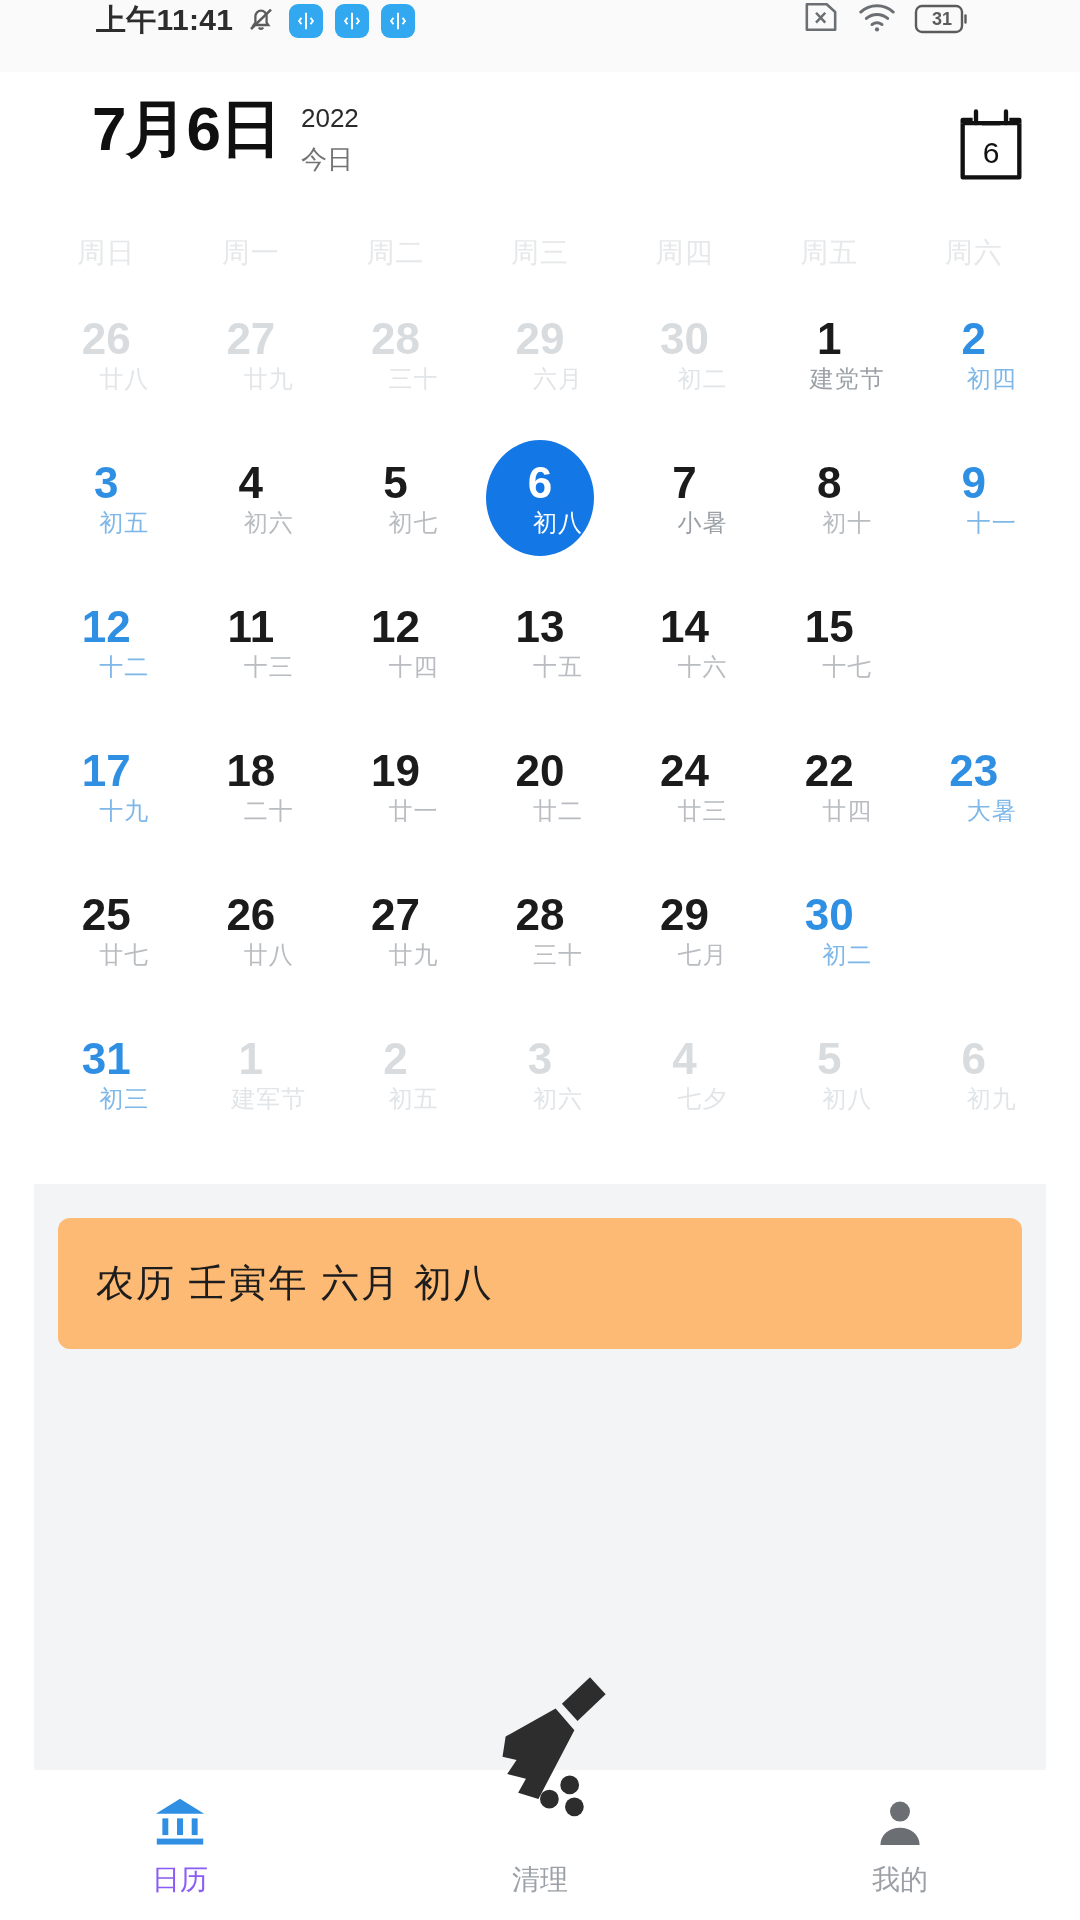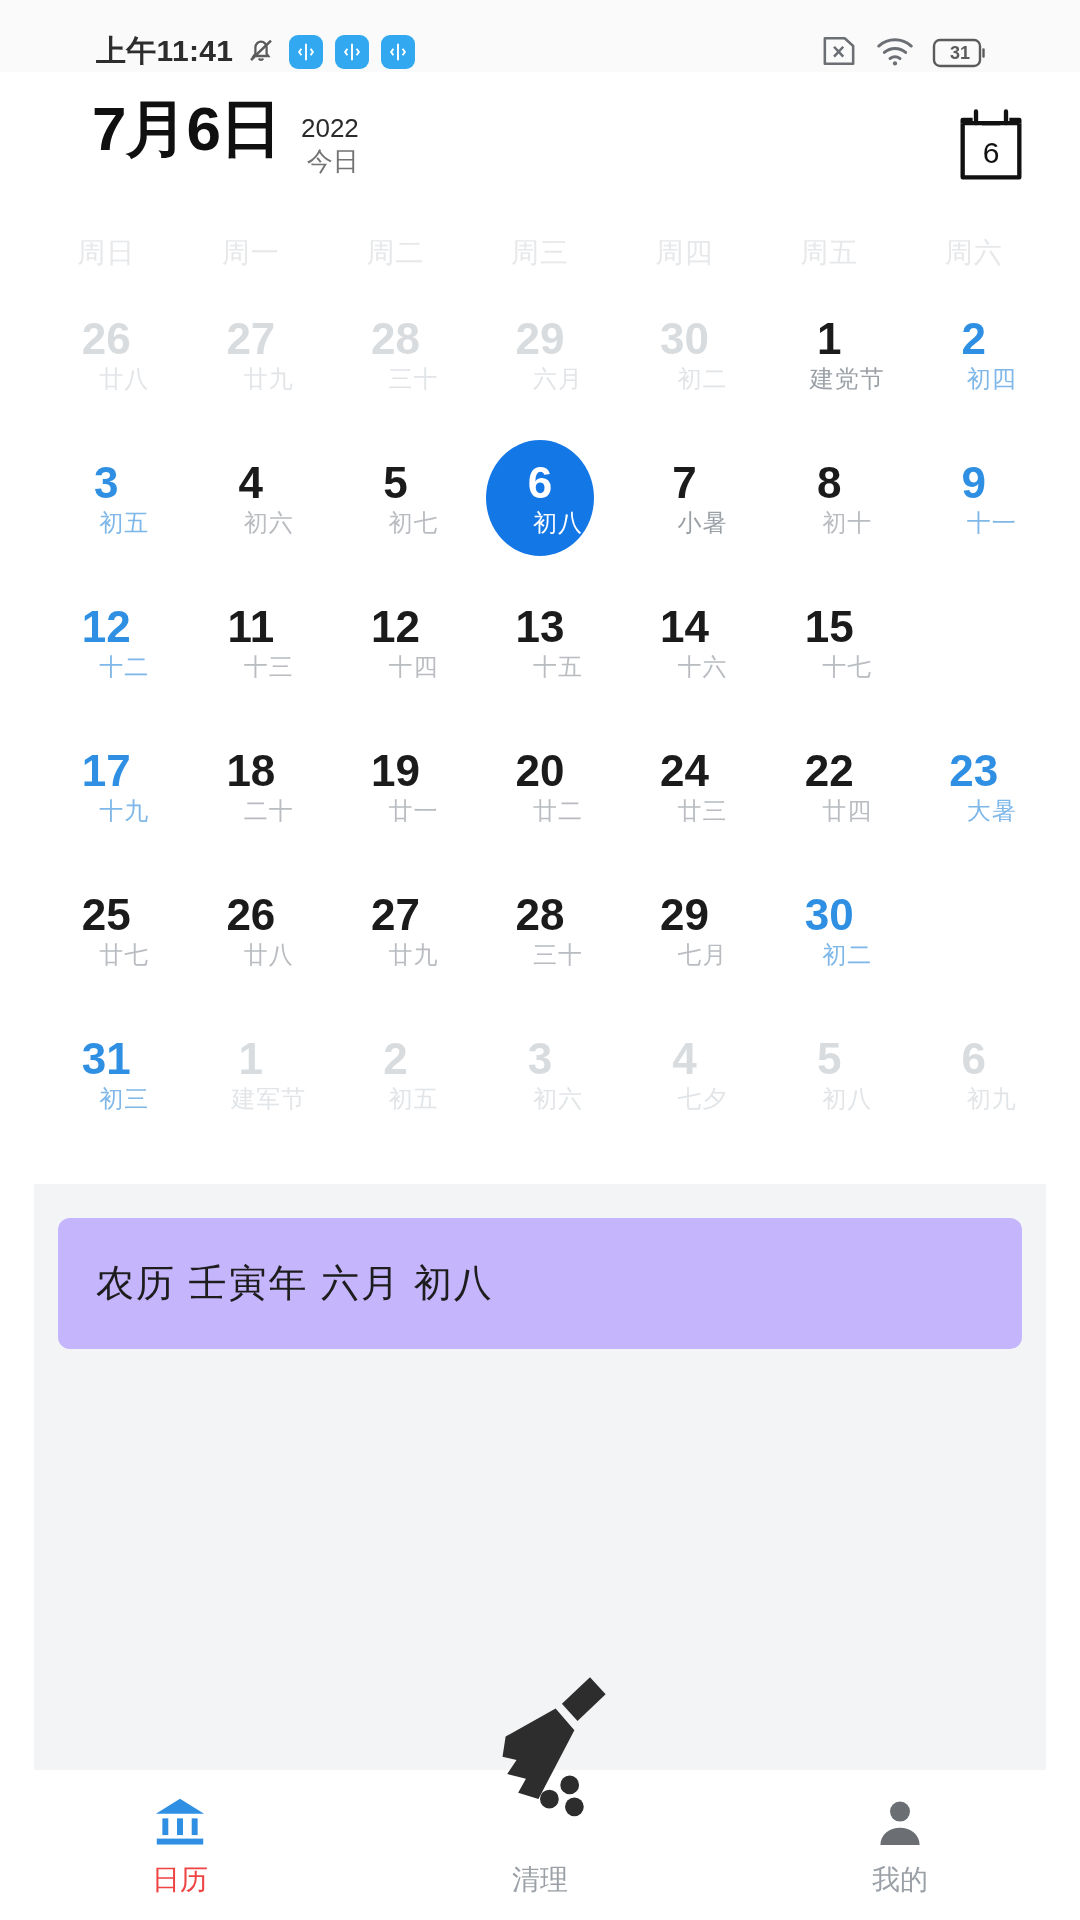--- a/index.html
+++ b/index.html
@@ -12,22 +12,22 @@
   #screen {
     position:relative;
     width:1080px; height:1920px;
     background:#ffffff;
     display:flex; flex-direction:column;
   }
 
   
   .statusbar {
     height:72px;
-    display:flex; align-items:flex-end;
-    padding:0 34px 0 96px;
+    display:flex; align-items:flex-start;
+    padding:0 52px 0 96px;
     background:#fafafa;
     flex:none;
   }
   .sb-left { display:flex; align-items:center; gap:12px; }
   .sb-time {
     font-size:30px; font-weight:600; color:#2d2d2d;
     letter-spacing:0.3px;
   }
   .sb-right { margin-left:auto; display:flex; align-items:center; gap:16px; padding-right:58px;}
   .sb-icon { display:block; }
@@ -47,22 +47,22 @@
     display:flex; align-items:flex-start;
     padding:26px 52px 10px 92px;
     flex:none;
   }
   .hdr-date {
     font-size:62px; font-weight:bold; color:#101010;
     line-height:1; letter-spacing:-1px;
     white-space:nowrap;
   }
   .hdr-sub {
-    margin-left:20px; margin-top:16px;
-    display:flex; flex-direction:column; gap:4px;align-items:flex-end;
+    margin-left:20px; margin-top:6px;
+    display:flex; flex-direction:column; gap:12px;
   }
   .hdr-year { font-size:26px; color:#2b2b2b; line-height:1.1; }
   .hdr-today { font-size:26px; color:#737373; line-height:1.1; }
   .hdr-spacer { flex:1; }
   .cal-chip { margin-top:6px; }
 
   
   .calendar { padding:0 34px; flex:none; }
   .weekrow, .daterow { display:grid; grid-template-columns:repeat(7,1fr); }
   .weekrow { margin:36px 0 18px; }
@@ -107,21 +107,21 @@
   .panel-wrap {
     margin:30px 34px 0;
     background:#f3f4f5;
     flex:1;
     display:flex; flex-direction:column;
     padding:34px 0 0;
     min-height:0;
   }
   .lunar-card {
     margin:0 24px;
-    background:#c4b5fd;
+    background:#fdba74;
     border-radius:12px;
     padding:40px 38px;
   }
   .lunar-text {
     font-size:38px; color:#1d1d1d; letter-spacing:2px;
   }
 
   
   .bottomnav {
     position:absolute; left:0; right:0; bottom:0;
@@ -129,21 +129,21 @@
     background:#ffffff;
     display:grid; grid-template-columns:repeat(3,1fr);
     align-items:center;
     flex:none;
   }
   .navitem {
     display:flex; flex-direction:column;
     align-items:center; justify-content:center; gap:12px;
   }
   .nav-label { font-size:28px; color:#9aa0a6; }
-  .navitem.active .nav-label { color:#ef4444; }
+  .navitem.active .nav-label { color:#8b5cf6; }
   .nav-icon { height:58px; display:flex; align-items:flex-end; }
   .broom-float {
     position:absolute;
     left:50%; transform:translateX(-50%);
     bottom:92px;
   }
 </style>
 </head>
 <body>
 

